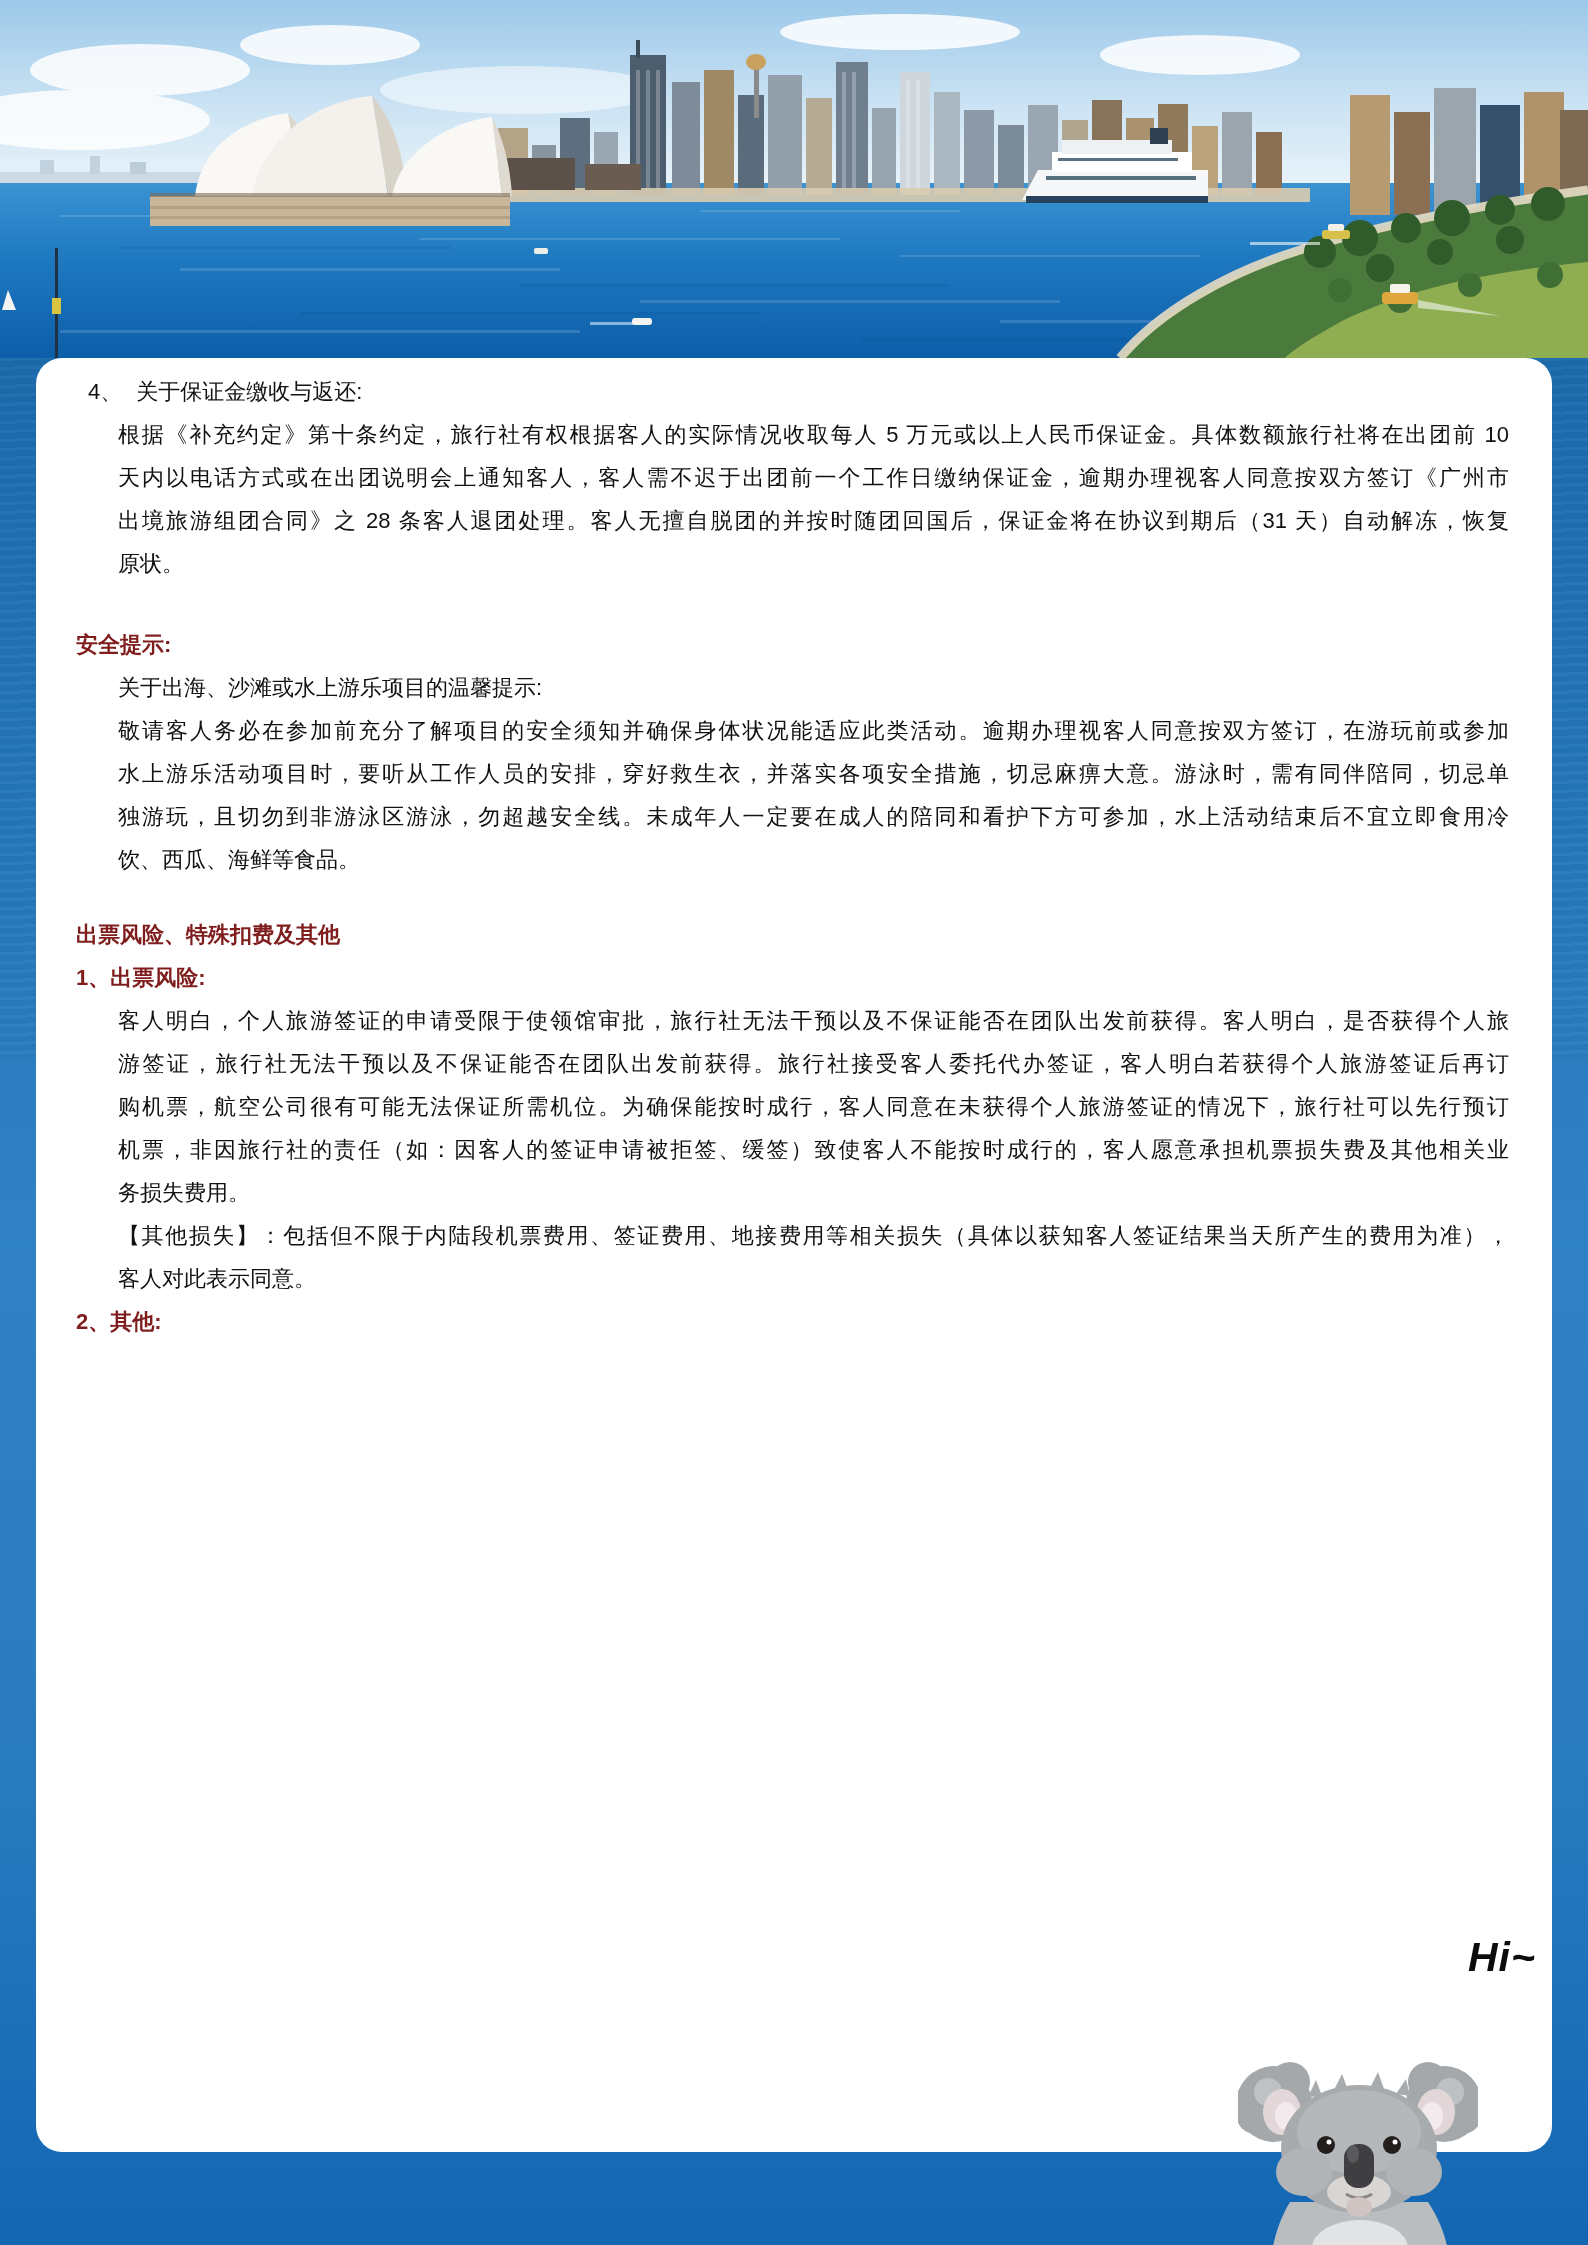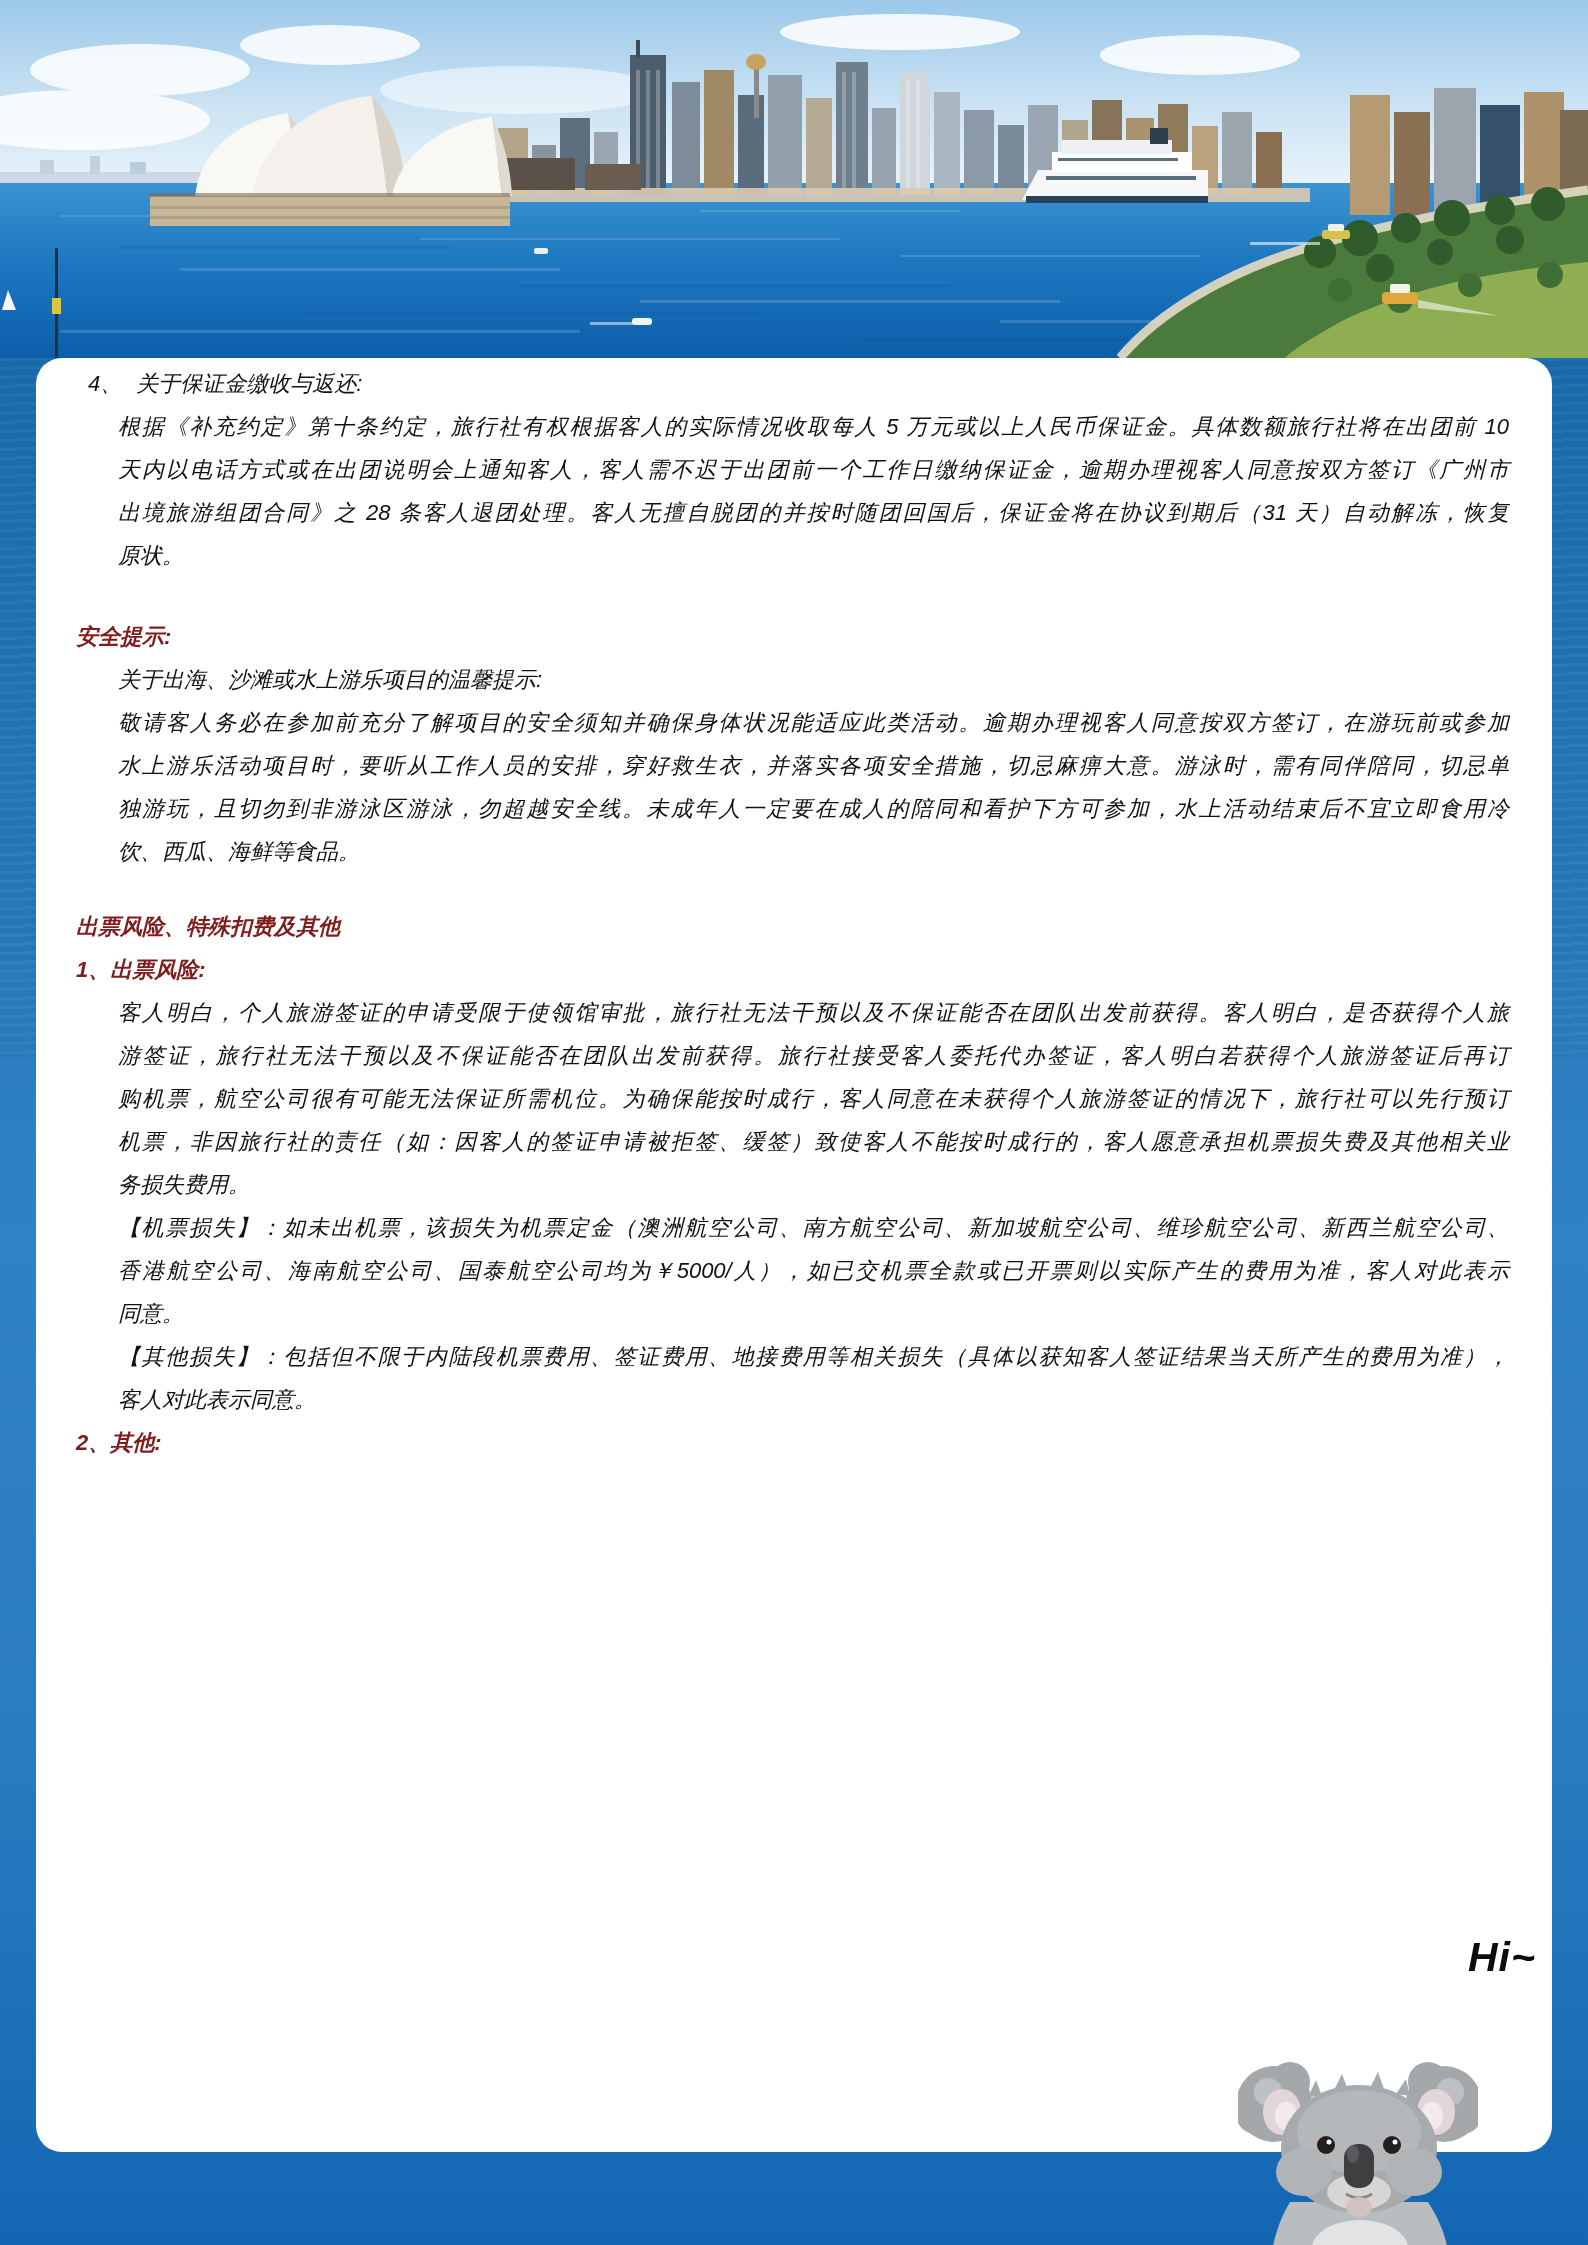--- a/index.html
+++ b/index.html
@@ -9,22 +9,22 @@
     font-family:"Liberation Sans","DejaVu Sans",sans-serif;
   }
   .page::before{ 
     content:"";position:absolute;left:0;top:358px;width:100%;height:700px;
     background:repeating-linear-gradient(178deg,rgba(255,255,255,.05) 0 3px,rgba(0,30,70,.06) 3px 9px);
     opacity:.6;
   }
   .hero{position:absolute;left:0;top:0;width:1588px;height:358px;}
   .card{
     position:absolute;left:36px;top:358px;width:1516px;height:1794px;
-    background:#ffffff;border-radius:26px;box-sizing:border-box;padding-top:4px;
-    color:#111;font-size:22px;line-height:43px;font-style:italic;
+    background:#ffffff;border-radius:26px;box-sizing:border-box;padding-top:12px;
+    color:#111;font-size:22px;line-height:43px;
   }
   .row-h4{margin-left:52px;}
   .num{display:inline-block;margin-right:14px;}
   .bhead{margin-left:40px;font-weight:700;color:#7f1d1d;}
   .gap1{margin-top:38px;}
   .gap2{margin-top:32px;}
   .para{margin-left:82px;margin-right:43px;}
   .tline{text-align:justify;text-align-last:justify;}
   .tline-last{text-align-last:left;}
   .koala{position:absolute;left:1238px;top:2052px;width:240px;height:200px;}
@@ -230,25 +230,20 @@
       <span>1、</span><span>出票风险:</span>
     </div>
     <div class="para">
         <div class="tline">客人明白，个人旅游签证的申请受限于使领馆审批，旅行社无法干预以及不保证能否在团队出发前获得。客人明白，是否获得个人旅</div>
         <div class="tline">游签证，旅行社无法干预以及不保证能否在团队出发前获得。旅行社接受客人委托代办签证，客人明白若获得个人旅游签证后再订</div>
         <div class="tline">购机票，航空公司很有可能无法保证所需机位。为确保能按时成行，客人同意在未获得个人旅游签证的情况下，旅行社可以先行预订</div>
         <div class="tline">机票，非因旅行社的责任（如：因客人的签证申请被拒签、缓签）致使客人不能按时成行的，客人愿意承担机票损失费及其他相关业</div>
         <div class="tline tline-last">务损失费用。</div>
       </div>
     <div class="para">
-        <div class="tline">【机票损失】：如未出机票，该损失为机票定金（澳洲航空公司、南方航空公司、新加坡航空公司、维珍航空公司、新西兰航空公司、</div>
-        <div class="tline">香港航空公司、海南航空公司、国泰航空公司均为￥5000/人），如已交机票全款或已开票则以实际产生的费用为准，客人对此表示</div>
-        <div class="tline tline-last">同意。</div>
-      </div>
-    <div class="para">
         <div class="tline">【其他损失】：包括但不限于内陆段机票费用、签证费用、地接费用等相关损失（具体以获知客人签证结果当天所产生的费用为准），</div>
         <div class="tline tline-last">客人对此表示同意。</div>
       </div>
 
     <div class="bhead">
       <span>2、</span><span>其他:</span>
     </div>
 
   </div>
 

